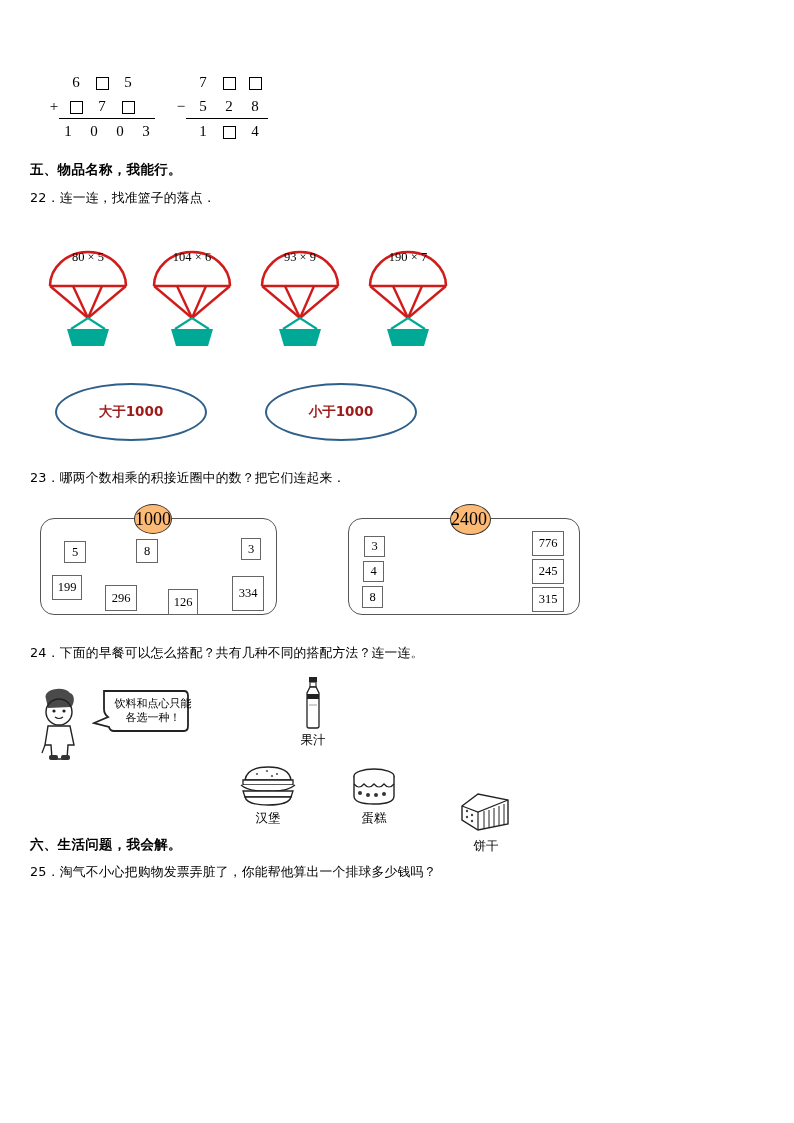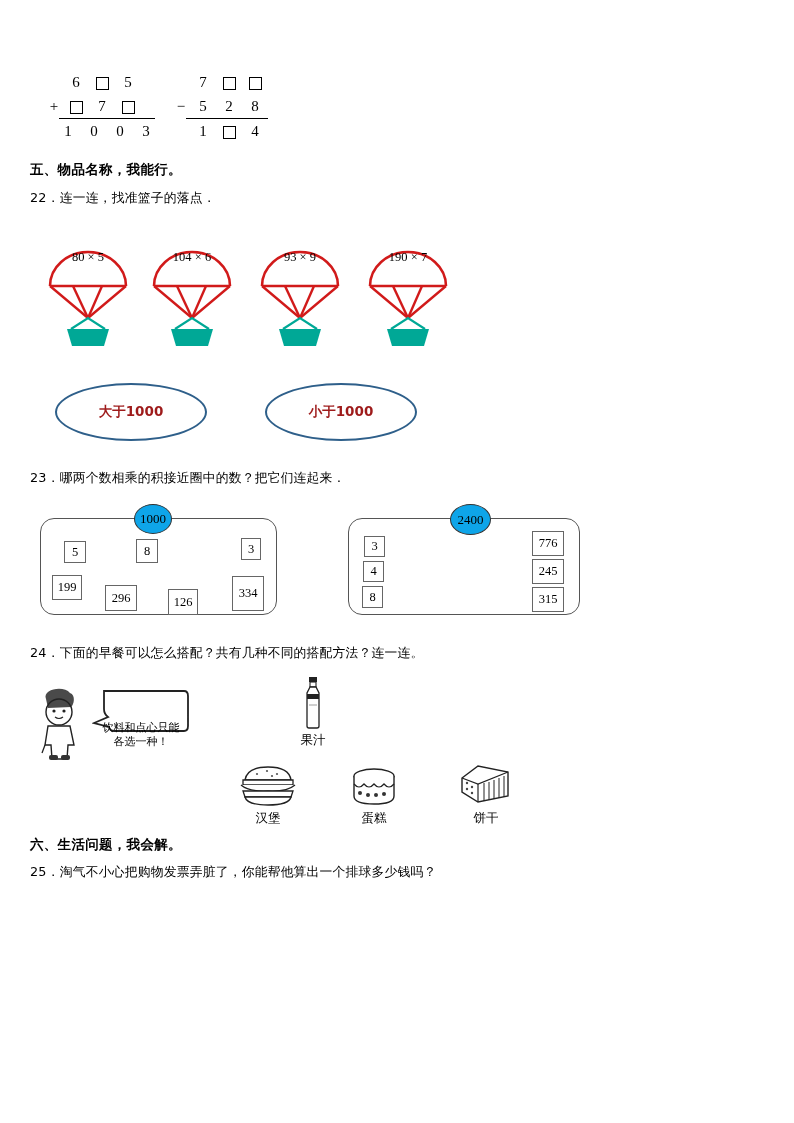--- a/index.html
+++ b/index.html
@@ -66,24 +66,24 @@
   .rbox {
     position: absolute;
     border: 1.2px solid #555;
     border-radius: 14px;
     background: #fff;
   }
   .circ {
     position: absolute;
     border: 1.4px solid #333;
     border-radius: 50%;
-    background: #0ea5e9;
-    display: flex; align-items: center; justify-content: center;
+    background: #fdba74;
+    display: flex; align-items: center; 
     font-family: "Liberation Serif", serif;
-    font-size: 13px;
+    font-size: 18px;
     z-index: 5;
   }
   .nbox {
     position: absolute;
     border: 1.1px solid #666;
     background: #fff;
     display: flex; align-items: center; justify-content: center;
     font-family: "Liberation Serif", serif;
     font-size: 12.5px;
     color: #000;
@@ -307,21 +307,21 @@
       <path d="M15 62 L12 70" fill="none" stroke="#222" stroke-width="1.3"></path>
       <rect x="19" y="72" width="9" height="5" rx="2" fill="#333"></rect>
       <rect x="31" y="72" width="9" height="5" rx="2" fill="#333"></rect>
     </svg>
   </div>
   <div style="position:absolute; left:92px; top:689px;">
     <svg width="98" height="46" viewBox="0 0 98 46">
       <path d="M12 2 L92 2 Q96 2 96 7 L96 37 Q96 42 92 42 L22 42 Q18 42 17 38 L2 34 L16 28 Q12 25 12 20 L12 7 Q12 2 12 2 Z" fill="#fff" stroke="#222" stroke-width="1.8"></path>
     </svg>
   </div>
-  <div class="bubble-text" style="left:99px; top:697px;margin-top:24px;">饮料和点心只能各选一种！</div>
+  <div class="bubble-text" style="left:111px; top:697px;">饮料和点心只能各选一种！</div>
 
   <div class="food" style="left:274px; top:676px;">
     <svg width="26" height="54" viewBox="0 0 26 54">
       <rect x="9" y="1" width="8" height="5" fill="#222"></rect>
       <rect x="10" y="6" width="6" height="5" fill="none" stroke="#222" stroke-width="1.1"></rect>
       <path d="M10 11 L7 17 L7 50 Q7 52 9 52 L17 52 Q19 52 19 50 L19 17 L16 11 Z" fill="#fff" stroke="#222" stroke-width="1.3"></path>
       <rect x="7" y="18" width="12" height="5" fill="#222"></rect>
       <line x1="9" y1="29" x2="17" y2="29" stroke="#888" stroke-width="0.8"></line>
     </svg>
     <div class="food-label">果汁</div>
@@ -349,21 +349,21 @@
       <path d="M8 10 L8 30 Q8 38 28 38 Q48 38 48 30 L48 10" fill="#fff" stroke="#222" stroke-width="1.4"></path>
       <path d="M8 18 Q13 24 18 18 Q23 24 28 18 Q33 24 38 18 Q43 24 48 18" fill="none" stroke="#222" stroke-width="1.2"></path>
       <circle cx="14" cy="27" r="2" fill="#333"></circle>
         <circle cx="22" cy="29" r="2" fill="#333"></circle>
       <circle cx="30" cy="29" r="2" fill="#333"></circle>
         <circle cx="38" cy="28" r="2" fill="#333"></circle>
     </svg>
     <div class="food-label">蛋糕</div>
   </div>
 
-  <div class="food" style="left:447px; top:762px;">
+  <div class="food" style="left:447px; top:790px;">
     <svg width="60" height="46" viewBox="0 0 60 46">
       <path d="M6 16 L22 4 L52 10 L52 34 L22 40 L6 30 Z" fill="#fff" stroke="#222" stroke-width="1.4"></path>
       <path d="M6 16 L22 22 L52 10" fill="none" stroke="#222" stroke-width="1.2"></path>
       <path d="M22 22 L22 40" fill="none" stroke="#222" stroke-width="1.2"></path>
       <line x1="28" y1="21" x2="28" y2="39" stroke="#222" stroke-width="1"></line>
       <line x1="33" y1="20" x2="33" y2="38" stroke="#222" stroke-width="1"></line>
       <line x1="38" y1="18" x2="38" y2="37" stroke="#222" stroke-width="1"></line>
       <line x1="43" y1="16" x2="43" y2="36" stroke="#222" stroke-width="1"></line>
       <line x1="48" y1="14" x2="48" y2="35" stroke="#222" stroke-width="1"></line>
       <circle cx="11" cy="21" r="1.2" fill="#444"></circle>

